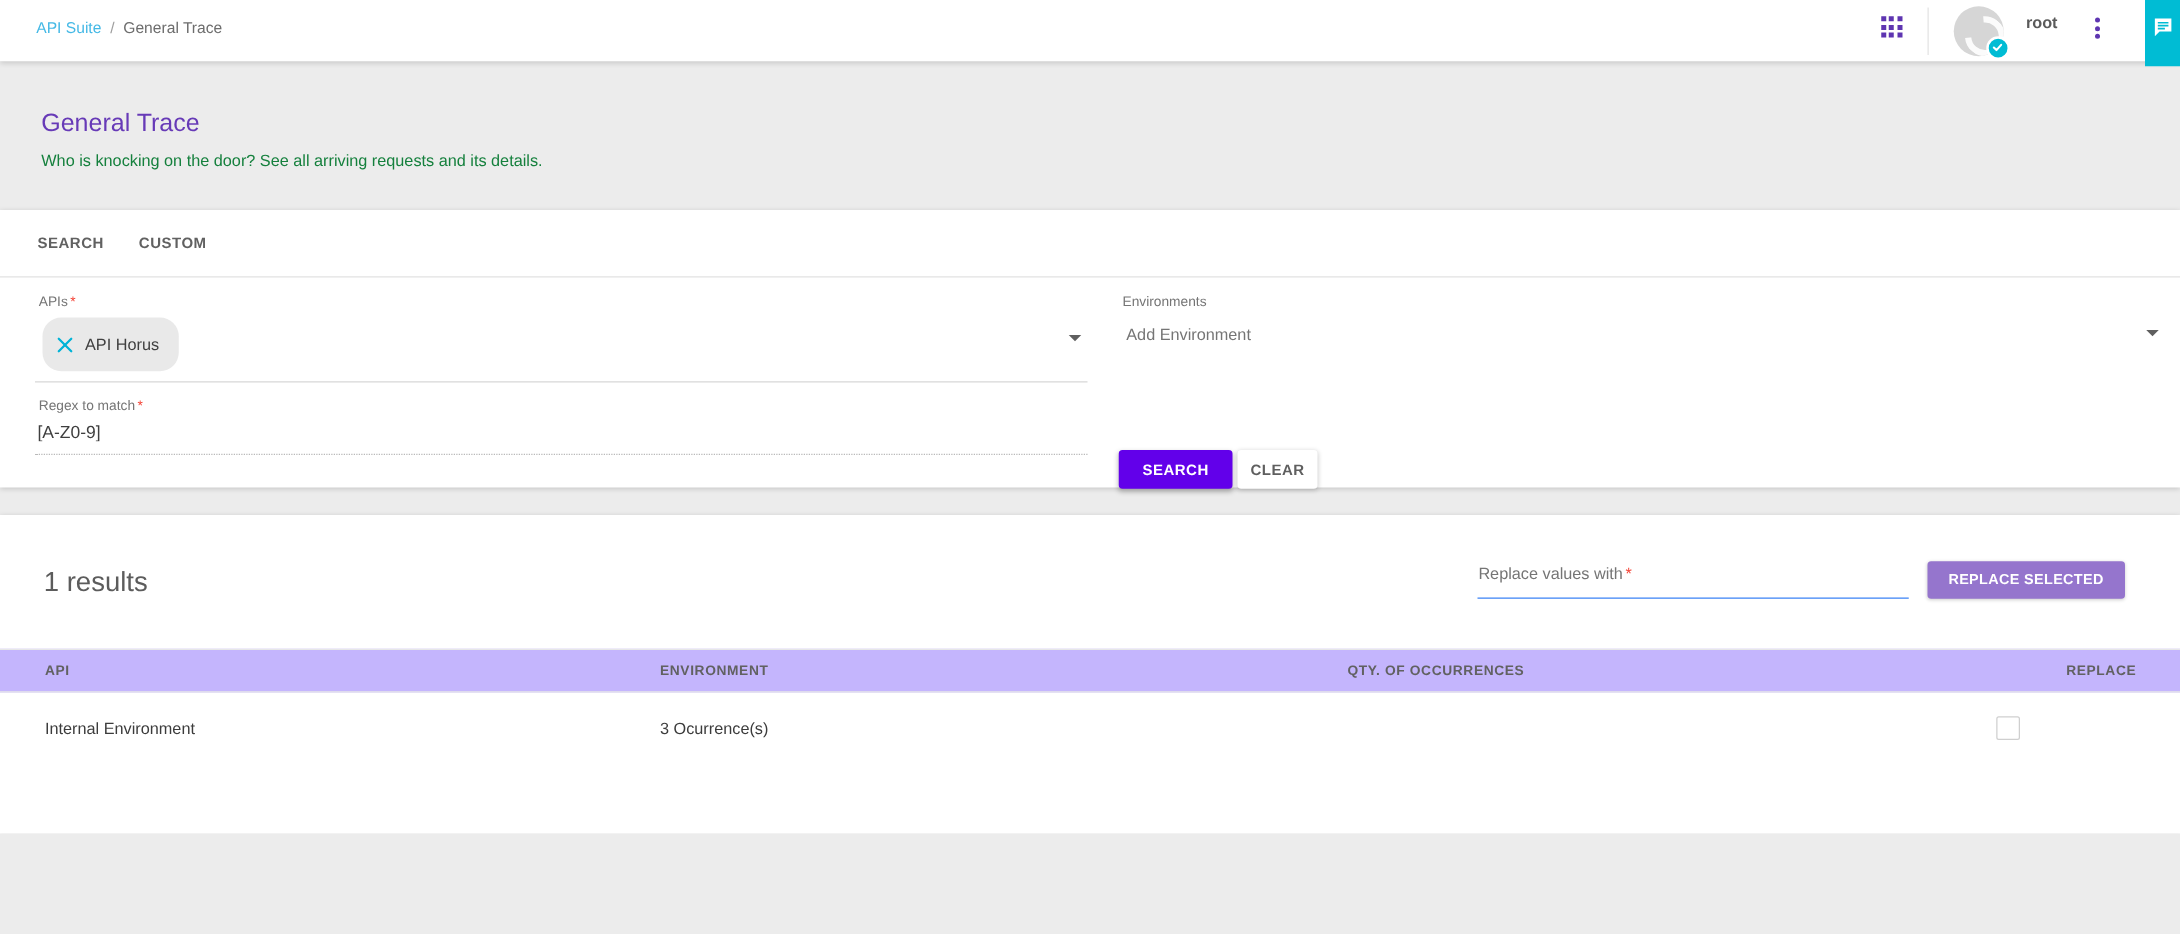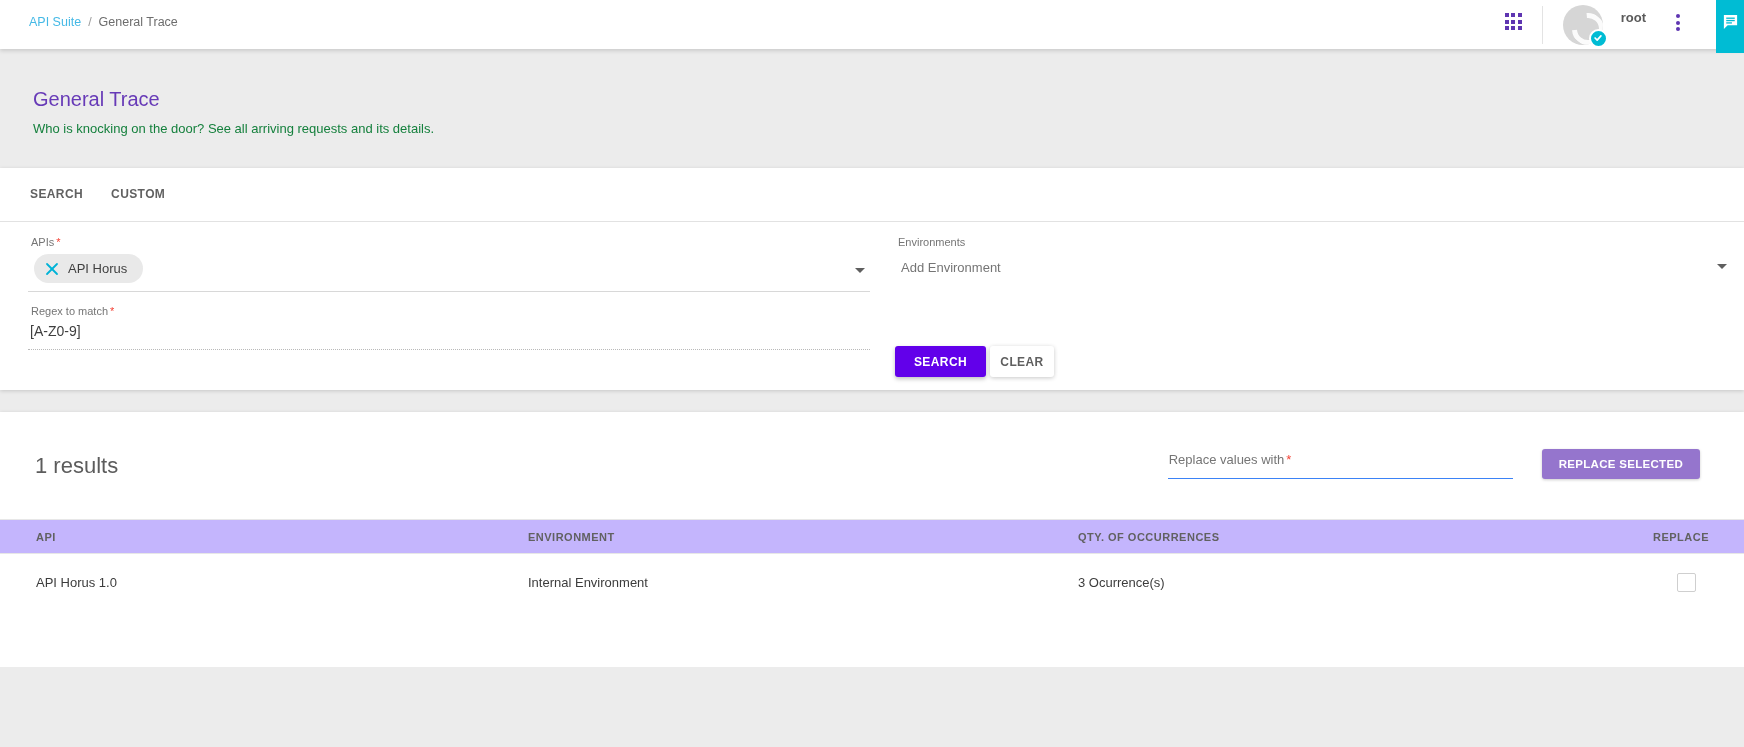--- a/index.html
+++ b/index.html
@@ -60,21 +60,21 @@
 
   .form { display:grid; grid-template-columns:842px 1fr; column-gap:25px; padding:14px 12px 0 28px; }
   .field-label { font-size:11px; color:#757575; padding-left:3px; }
   .req { color:#f44336; margin-left:2px; }
   .field-control { position:relative; }
   .caret { width:0; height:0; border-left:5px solid transparent; border-right:5px solid transparent;
     border-top:5px solid #5f5f5f; position:absolute; right:5px; top:50%; margin-top:-2px; cursor:pointer; }
 
   .apis-control { border-bottom:1px solid #d8d8d8; min-height:43px; display:flex; align-items:flex-start; padding:6px 24px 8px 6px; cursor:pointer; }
   .chip { display:inline-flex; align-items:center; gap:9px; background:#e9e9e9; border-radius:15px;
-    height:29px; padding:0 16px 0 11px; font-size:13px; color:#3f3f3f; cursor:pointer; }
+    height:43px; padding:0 16px 0 11px; font-size:13px; color:#3f3f3f; cursor:pointer; }
   .chip svg { width:14px; height:14px; }
 
   .env-control { min-height:36px; display:flex; align-items:center; padding:2px 24px 0 6px; cursor:pointer; }
   .env-placeholder { font-size:13px; color:#757575; }
 
   .regex-field { margin-top:13px; }
   .regex-control { border-bottom:1px dotted #b9b9b9; }
   .regex-input { border:none; outline:none; background:transparent; width:100%; font-family:"Liberation Sans",sans-serif;
     font-size:14px; color:#3f3f3f; padding:6px 0 10px 2px; }
 
@@ -86,21 +86,21 @@
 
   .gap { height:22px; flex:0 0 auto; }
 
   
   .card-results { flex:0 0 auto; height:255px; display:flex; flex-direction:column; }
   .results-head { display:flex; align-items:flex-end; padding:23px 44px 0 35px; }
   .results-count { font-size:22px; color:#5c5c5c; font-weight:400; margin-top:6px; }
   .results-spacer { flex:1; }
   .replace-field { width:345px; border-bottom:1px solid #3b82f6; padding:13px 0 10px 1px; margin-top:2px; cursor:text; }
   .replace-placeholder { font-size:13px; color:#757575; }
-  .btn-replace { background:#9575cd; color:#ffffff; padding:0 17px; margin-left:29px; margin-top:3px; height:30px;
+  .btn-replace { background:#9575cd; color:#ffffff; padding:0 17px; margin-left:15px; margin-top:3px; height:30px;
     letter-spacing:.3px; font-size:11.5px; box-shadow:0 1px 3px rgba(0,0,0,0.2); }
 
   .table { margin-top:40px; }
   .t-row { display:grid; grid-template-columns:492px 550px 1fr 80px; padding:0 35px 0 36px; align-items:center; }
   .t-head { height:35px; background:#c4b5fd; border-top:1px solid #e7e7e7; border-bottom:1px solid #e7e7e7; }
   .t-head span { font-size:11px; font-weight:bold; color:#616161; letter-spacing:.5px; }
   .t-head span:last-child { justify-self:end; }
   .t-data { height:56px; font-size:13px; color:#3c3c3c; }
   .checkbox { width:19px; height:19px; border:1px solid #cfcfcf; border-radius:2px; background:#ffffff;
     justify-self:end; margin-right:13px; cursor:pointer; }
@@ -225,21 +225,20 @@
     </div>
 
     <div class="table">
       <div class="t-row t-head">
         <span>API</span>
         <span>ENVIRONMENT</span>
         <span>QTY. OF OCCURRENCES</span>
         <span>REPLACE</span>
       </div>
       <div class="t-row t-data">
-        <span>API Horus 1.0</span>
         <span>Internal Environment</span>
         <span>3 Ocurrence(s)</span>
         <div class="checkbox"></div>
       </div>
     </div>
   </div>
 
   <div class="footer-space"></div>
 
 </div>

